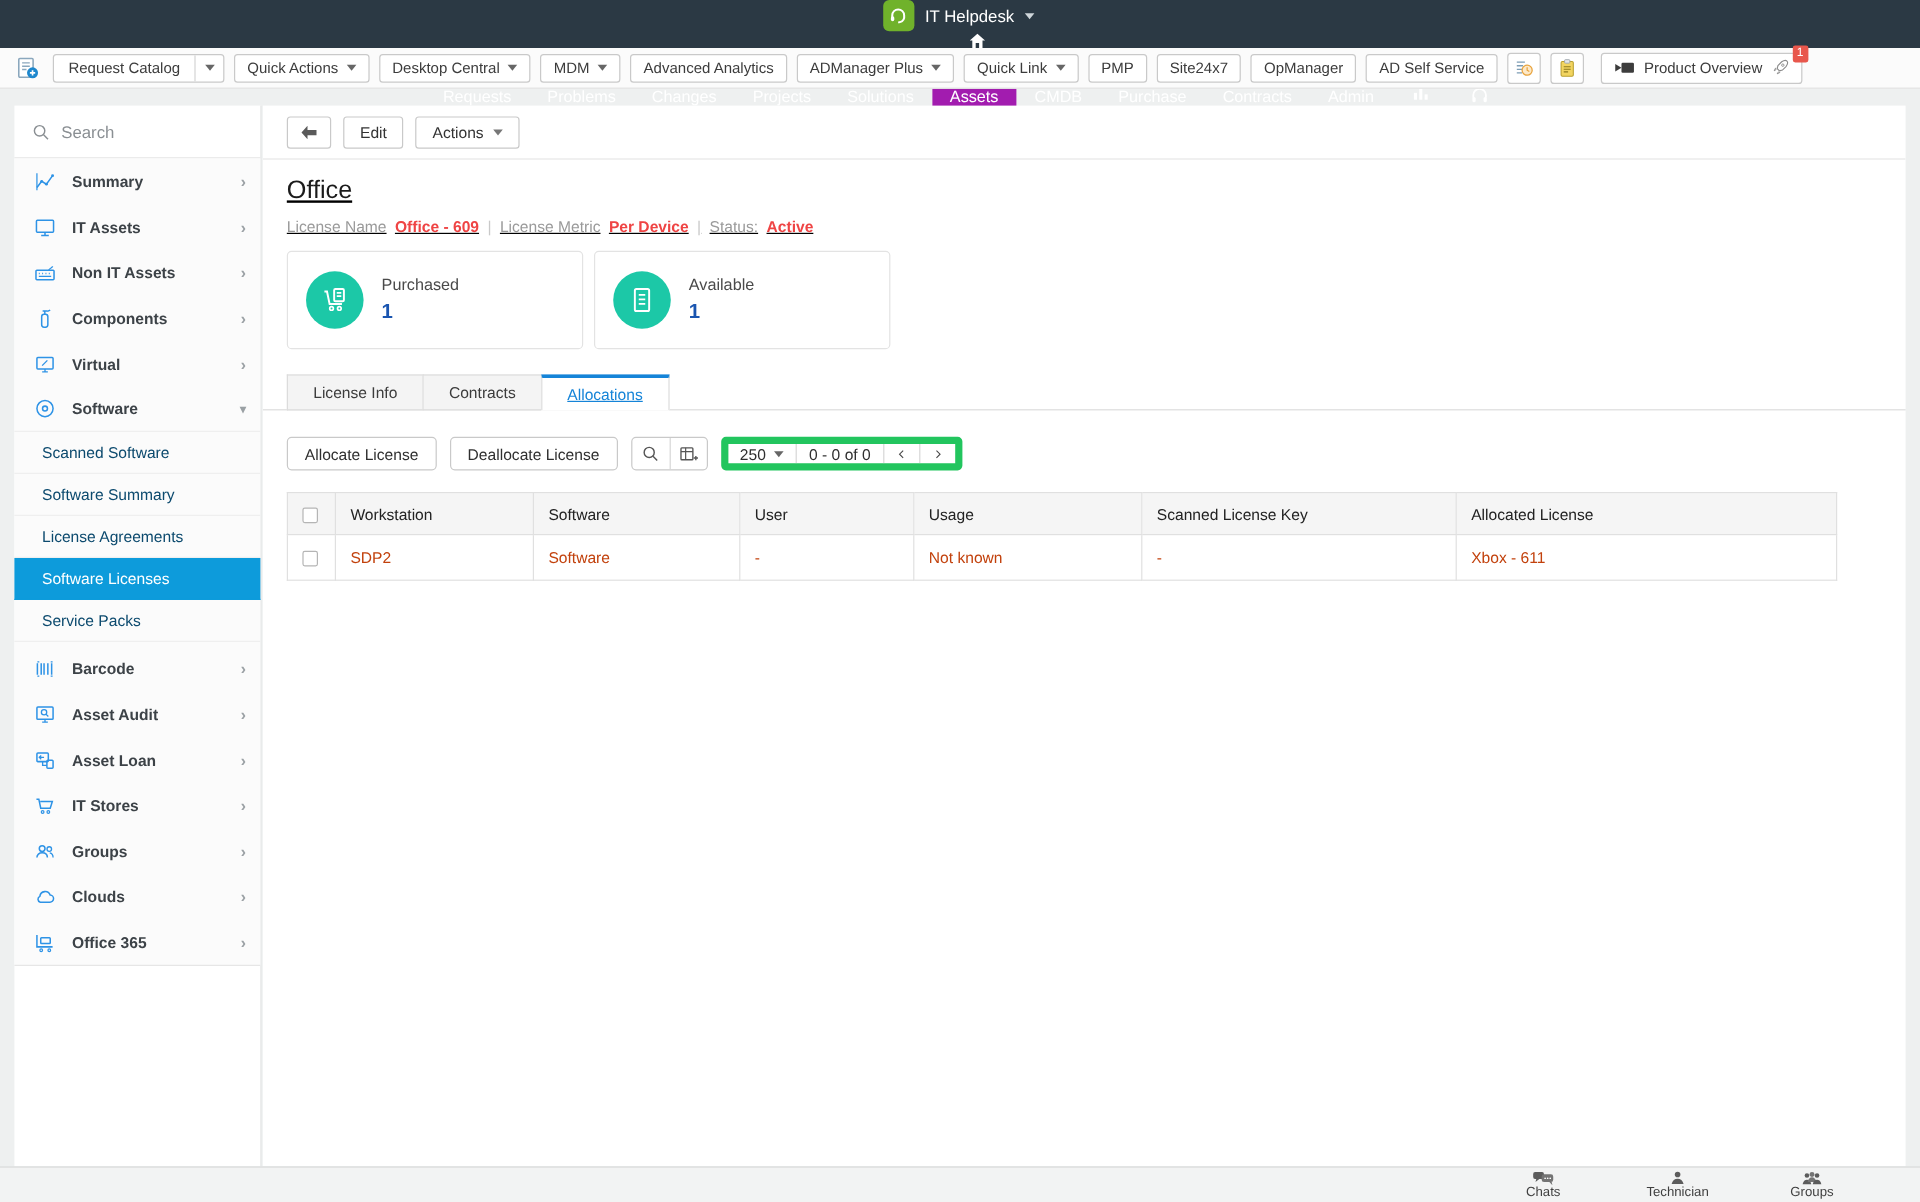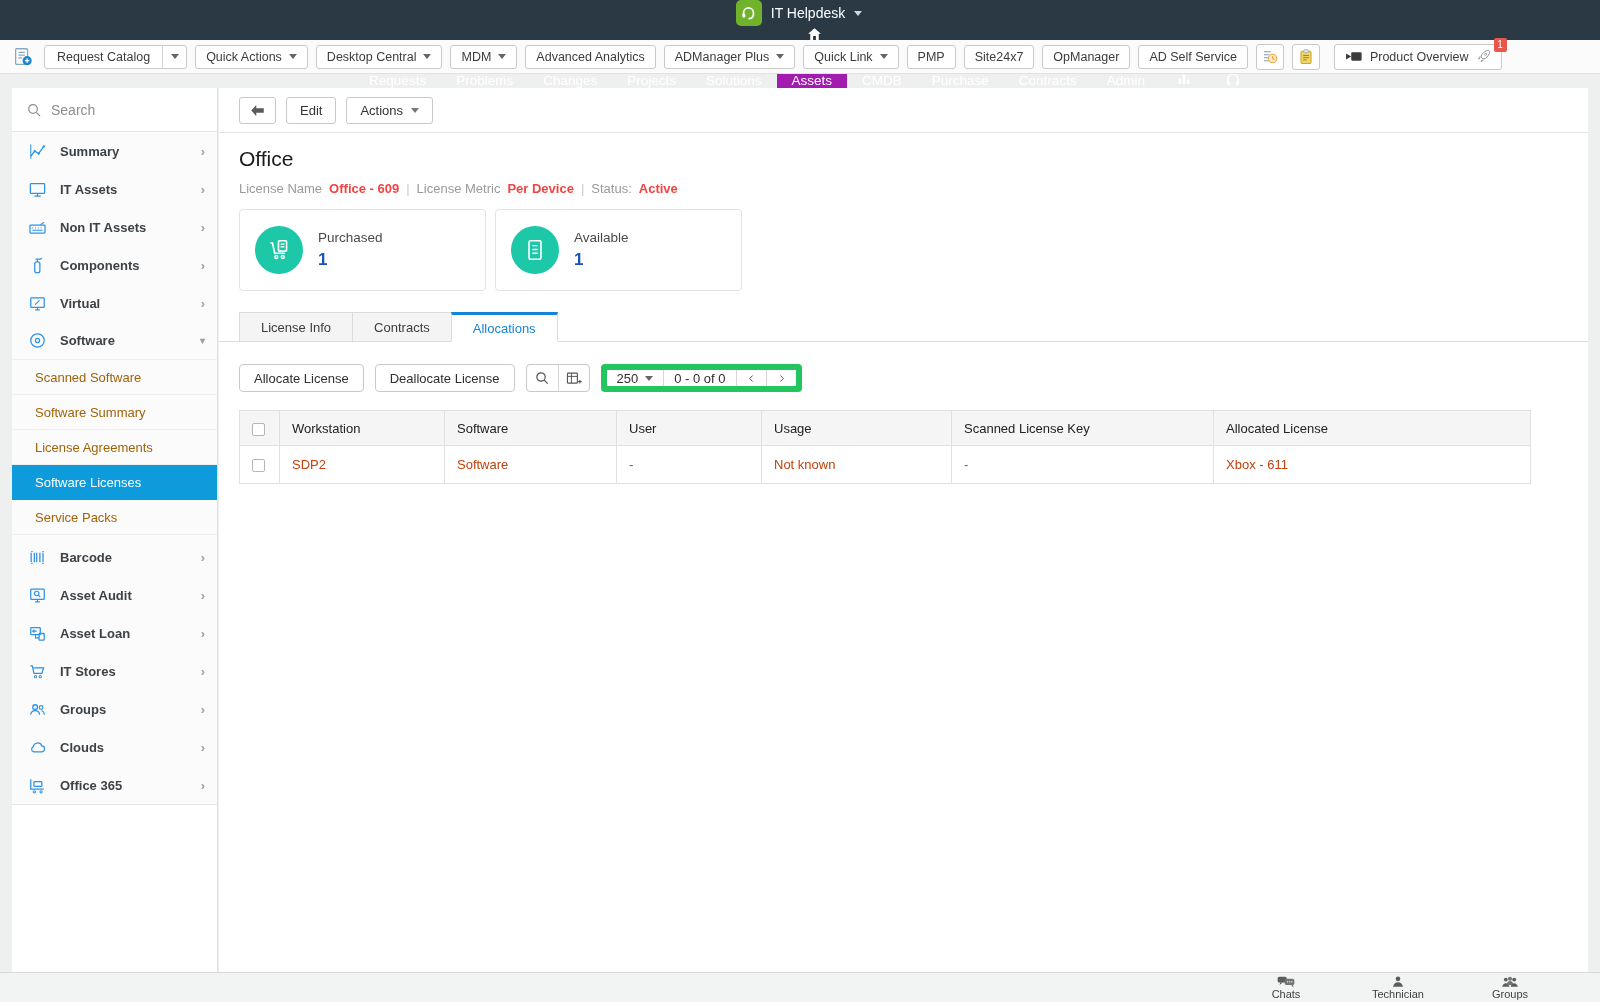--- a/index.html
+++ b/index.html
@@ -42,49 +42,49 @@
 
   
   .sidebar { position:absolute; left:12px; top:88px; width:206px; bottom:30px; background:#fff; border-right:1px solid #dfe1e1; }
   .side-search { height:44px; display:flex; align-items:center; gap:9px; padding:0 14px; border-bottom:1px solid #e6e6e6; }
   .side-search input { border:none; outline:none; font-size:14px; color:#333; width:140px; font-family:inherit; background:transparent; }
   .side-search input::placeholder { color:#8a8f93; }
   .navlist { background:#fbfbfb; border-bottom:1px solid #e6e6e6; }
   .side-item { height:38px; display:flex; align-items:center; padding:0 12px 0 14px; cursor:pointer; color:#3c4247; font-weight:bold; font-size:13px; }
   .side-item .s-icon { width:22px; display:flex; justify-content:center; margin-right:12px; color:#2e93e6; }
   .side-item .chev { margin-left:auto; color:#9aa0a4; font-size:13px; }
-  .side-sub { height:35px; display:flex; align-items:center; padding-left:23px; font-size:13px; color:#a16207; border-bottom:1px solid #efefef; cursor:pointer; }
+  .side-sub { height:35px; display:flex; align-items:center; padding-left:23px; font-size:13px; color:#0c4a6e; border-bottom:1px solid #efefef; cursor:pointer; }
   .side-sub.selected { background:#0d9bdb; color:#fff; border-bottom-color:#0d9bdb; }
 
   
   .main { position:absolute; left:219px; top:88px; right:12px; bottom:30px; background:#fff; overflow:hidden; }
   .actionbar { height:45px; display:flex; align-items:center; gap:10px; padding:0 20px; border-bottom:1px solid #e6e6e6; }
   .btn { height:27px; background:#fff; border:1px solid #c9c9c9; border-radius:3px; font-size:13px; color:#333;
          display:inline-flex; align-items:center; padding:0 13px; gap:8px; cursor:pointer; font-family:inherit; }
   .btn .caret-down { border-top-color:#777; }
   .back-btn { width:37px; justify-content:center; padding:0; color:#555; }
 
-  .lic-head { padding:14px 20px 0 20px; }
+  .lic-head { padding:14px 20px 0 20px;text-decoration:underline; }
   .lic-title { font-size:21px; color:#1b1b1b; }
   .lic-meta { margin-top:10px; font-size:13px; color:#1f1f1f; display:flex; align-items:center; gap:7px; }
   .lic-meta .lbl { color:#9a9a9a; }
   .lic-meta .sep { color:#c9c9c9; }
   .lic-meta .val { font-weight:bold; color:#ef4444; }
 
   .cards { display:flex; gap:9px; padding:13px 20px 0 20px; }
   .card { width:247px; height:82px; border:1px solid #e3e3e3; border-radius:4px; background:#fff; display:flex; align-items:center; padding-left:15px; gap:15px; }
   .card-icon { width:48px; height:48px; border-radius:50%; background:#1cc8a7; display:flex; align-items:center; justify-content:center; color:#fff; }
   .card-label { font-size:13.5px; color:#4a4a4a; }
   .card-value { font-size:17px; font-weight:bold; color:#1a55b0; margin-top:5px; }
 
   .tabs { display:flex; margin:21px 0 0 20px; position:relative; }
   .tabs::after { content:""; position:absolute; left:-20px; right:-2000px; bottom:0; border-bottom:1px solid #dcdcdc; }
   .tab { height:30px; display:flex; align-items:center; padding:0 21px; font-size:13px; color:#3c3c3c; background:#f4f4f4;
          border:1px solid #dcdcdc; border-right:none; cursor:pointer; position:relative; z-index:1; }
-  .tab:last-child { border-right:1px solid #dcdcdc; }
+  .tab:last-child { border-right:1px solid #dcdcdc;text-decoration:underline; }
   .tab.active { background:#fff; color:#1584d8; border-top:3px solid #1584d8; border-bottom:1px solid #fff; }
 
   .list-toolbar { display:flex; align-items:center; gap:11px; padding:22px 20px 0 20px; }
   .lt-btn { height:28px; background:#fff; border:1px solid #c9c9c9; border-radius:4px; font-size:13px; color:#2f2f2f;
             display:inline-flex; align-items:center; padding:0 14px; cursor:pointer; font-family:inherit; }
   .icon-group { display:inline-flex; height:28px; border:1px solid #c9c9c9; border-radius:4px; overflow:hidden; background:#fff; }
   .icon-group .ig-seg { width:31px; display:flex; align-items:center; justify-content:center; cursor:pointer; color:#555; }
   .icon-group .ig-seg + .ig-seg { border-left:1px solid #d6d6d6; }
   .pager { display:inline-flex; height:28px; border:6px solid #22c55e; border-radius:4px; overflow:hidden; background:#fff; align-items:stretch; }
   .pager .p-seg { display:flex; align-items:center; padding:0 10px; font-size:13px; color:#2f2f2f; cursor:pointer; gap:7px; }

